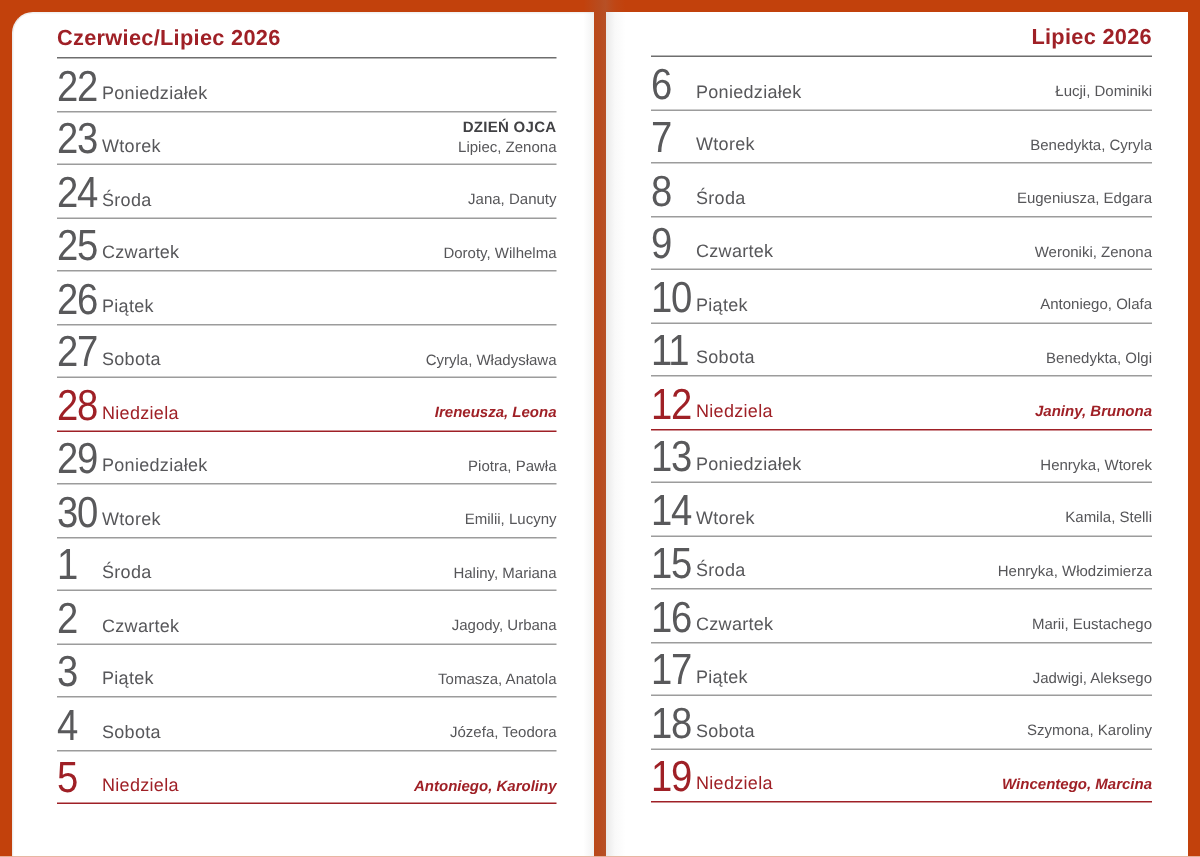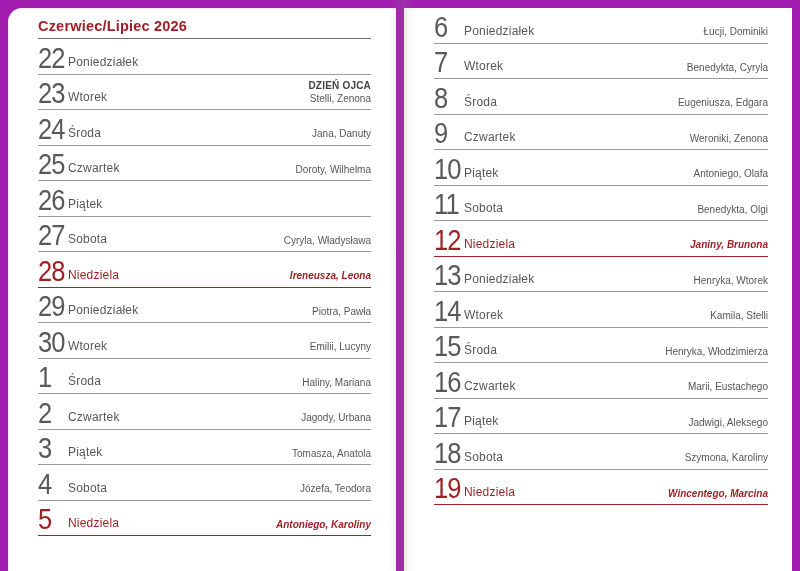--- a/index.html
+++ b/index.html
@@ -5,21 +5,21 @@
   html, body {
     margin: 0;
     padding: 0;
     background: #ffffff;
     font-family: "Liberation Sans", sans-serif;
   }
   .spread {
     position: relative;
     width: 800px;
     height: 571px;
-    background: #a21caf;
+    background: #c2410c;
     overflow: hidden;
   }
   .page {
     position: absolute;
     top: 8px;
     height: 563px;
     width: 388px;
     background: #ffffff;
     box-sizing: border-box;
   }
@@ -130,21 +130,21 @@
   <div class="row">
     <span class="day-num">22</span>
     <span class="weekday">Poniedziałek</span>
   </div>
 
   <div class="row">
     <span class="day-num">23</span>
     <span class="weekday">Wtorek</span>
     <span class="right-block">
       <span class="special bold">DZIEŃ OJCA</span>
-      <span class="names">Stelli, Zenona</span>
+      <span class="names">Lipiec, Zenona</span>
     </span>
   </div>
 
   <div class="row">
     <span class="day-num">24</span>
     <span class="weekday">Środa</span>
     <span class="right-block">
 
       <span class="names">Jana, Danuty</span>
     </span>
@@ -241,20 +241,23 @@
     <span class="weekday">Niedziela</span>
     <span class="right-block">
 
       <span class="names">Antoniego, Karoliny</span>
     </span>
   </div>
 </div>
   </section>
 
   <section class="page right">
+    <header class="page-header">
+      <h1 class="page-title">Lipiec 2026</h1>
+    </header>
     <div class="rows">
   <div class="row">
     <span class="day-num">6</span>
     <span class="weekday">Poniedziałek</span>
     <span class="right-block">
 
       <span class="names">Łucji, Dominiki</span>
     </span>
   </div>
 

